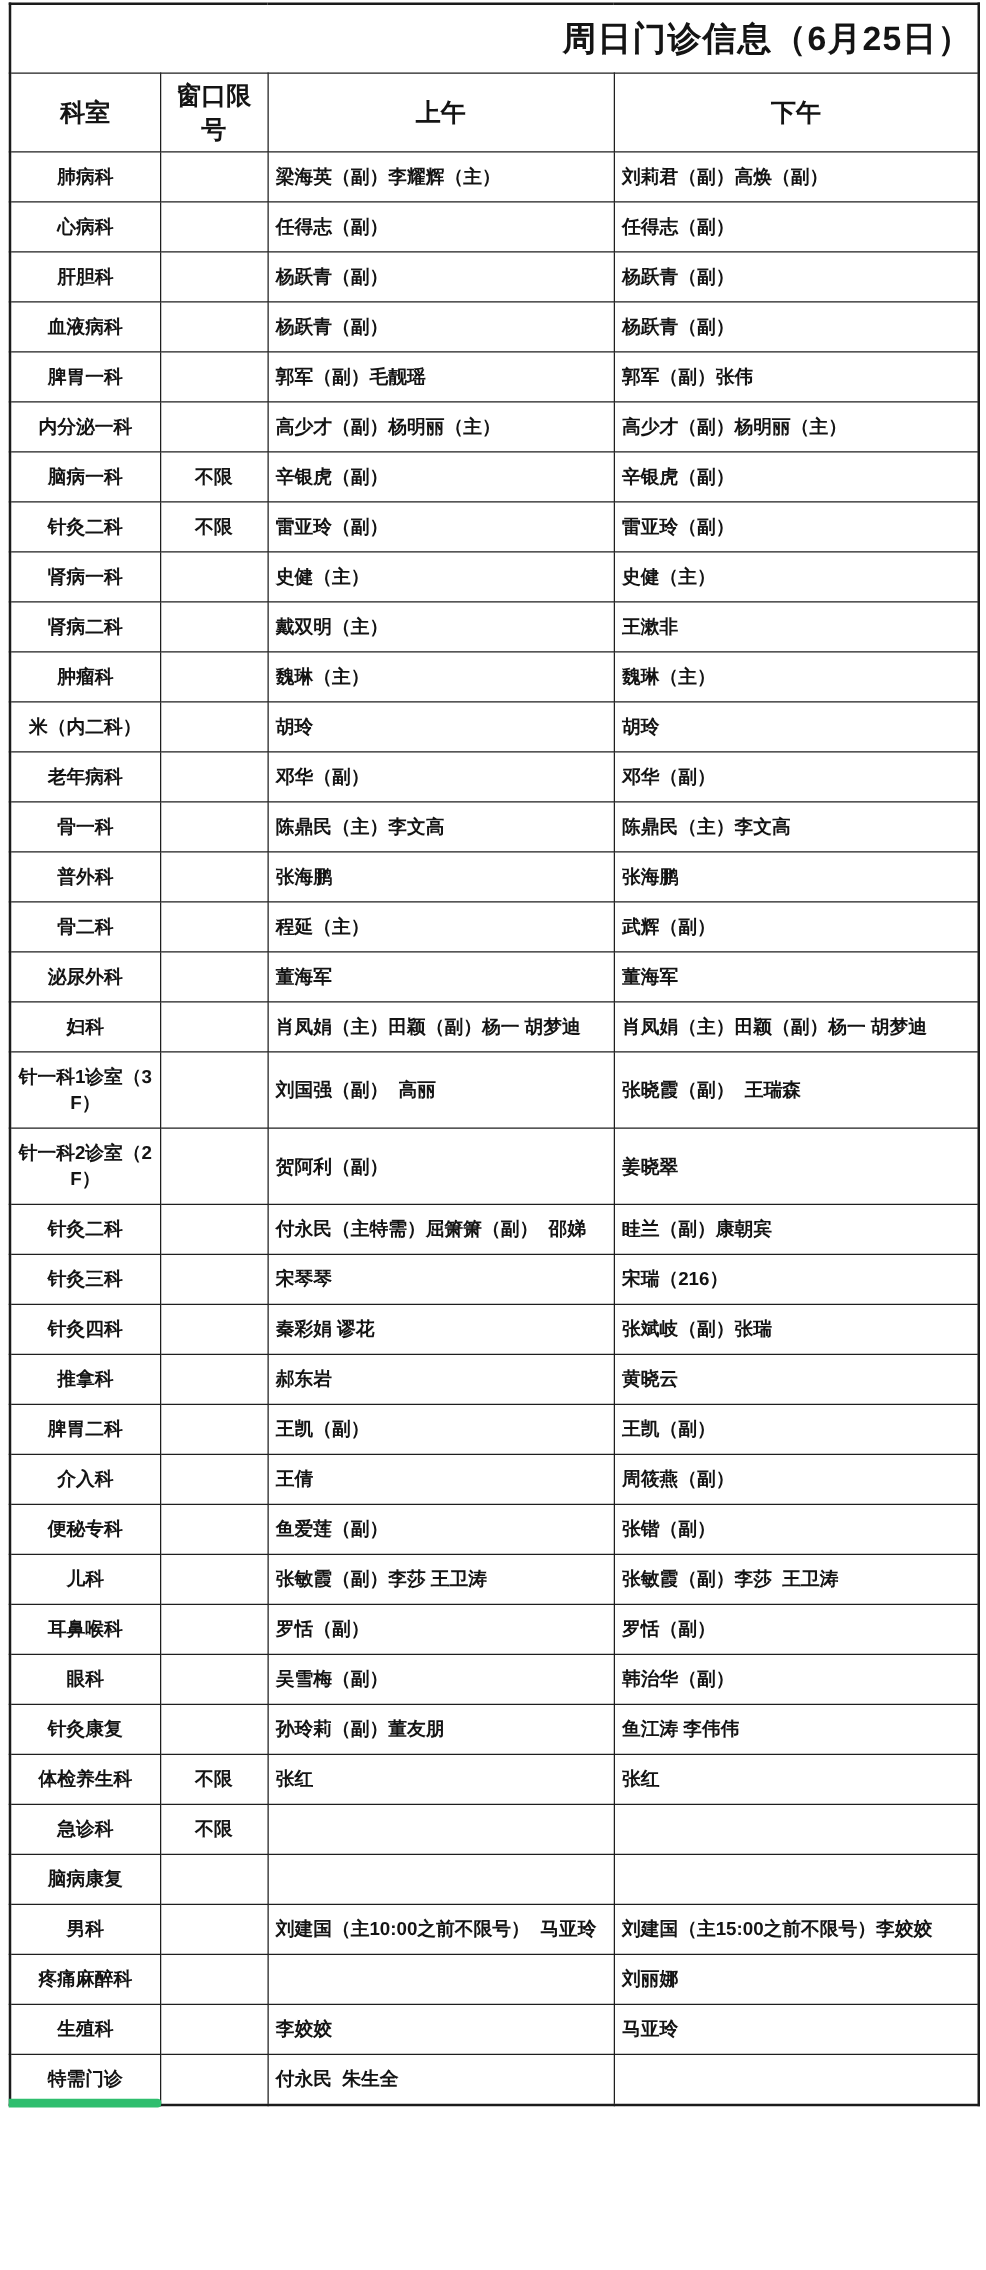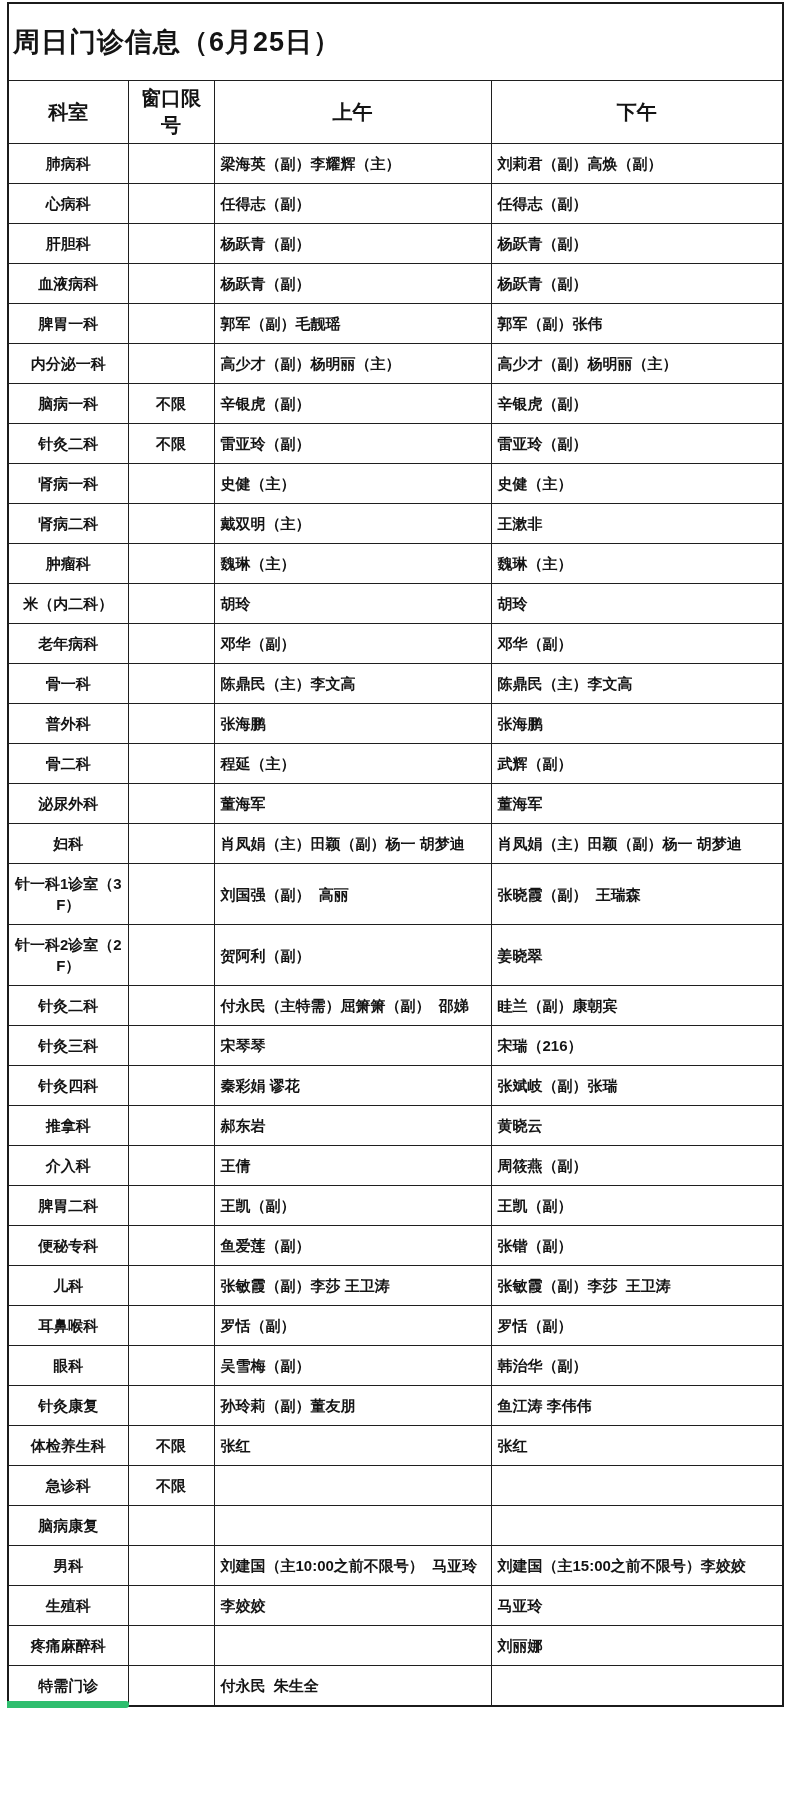--- a/index.html
+++ b/index.html
@@ -28,23 +28,23 @@
 
   th, td {
     border: 1.5px solid #1f1f1f;
     color: #141414;
     box-sizing: border-box;
     vertical-align: middle;
   }
   .title-cell {
     font-size: 27px;
     font-weight: 700;
-    text-align: left;
+    text-align: right;
     height: 42px;
-    padding: 20px 4px;
+    padding: 9px 4px;
     letter-spacing: 1px;
   }
   .head-cell {
     font-size: 20px;
     font-weight: 700;
     text-align: center;
     height: 42px;
     padding: 4px;
   }
   tbody td {
@@ -232,30 +232,30 @@
           <td class="col-am">秦彩娟 谬花</td>
           <td class="col-pm">张斌岐（副）张瑞</td>
         </tr>
         <tr>
           <td class="col-dept">推拿科</td>
           <td class="col-limit"></td>
           <td class="col-am">郝东岩</td>
           <td class="col-pm">黄晓云</td>
         </tr>
         <tr>
+          <td class="col-dept">脾胃二科</td>
+          <td class="col-limit"></td>
+          <td class="col-am">王凯（副）</td>
+          <td class="col-pm">王凯（副）</td>
+        </tr>
+        <tr>
           <td class="col-dept">介入科</td>
           <td class="col-limit"></td>
           <td class="col-am">王倩</td>
           <td class="col-pm">周筱燕（副）</td>
-        </tr>
-        <tr>
-          <td class="col-dept">脾胃二科</td>
-          <td class="col-limit"></td>
-          <td class="col-am">王凯（副）</td>
-          <td class="col-pm">王凯（副）</td>
         </tr>
         <tr>
           <td class="col-dept">便秘专科</td>
           <td class="col-limit"></td>
           <td class="col-am">鱼爱莲（副）</td>
           <td class="col-pm">张锴（副）</td>
         </tr>
         <tr>
           <td class="col-dept">儿科</td>
           <td class="col-limit"></td>
@@ -298,30 +298,30 @@
           <td class="col-am"></td>
           <td class="col-pm"></td>
         </tr>
         <tr>
           <td class="col-dept">男科</td>
           <td class="col-limit"></td>
           <td class="col-am">刘建国（主10:00之前不限号）  马亚玲</td>
           <td class="col-pm">刘建国（主15:00之前不限号）李姣姣</td>
         </tr>
         <tr>
+          <td class="col-dept">疼痛麻醉科</td>
+          <td class="col-limit"></td>
+          <td class="col-am"></td>
+          <td class="col-pm">刘丽娜</td>
+        </tr>
+        <tr>
           <td class="col-dept">生殖科</td>
           <td class="col-limit"></td>
           <td class="col-am">李姣姣</td>
           <td class="col-pm">马亚玲</td>
-        </tr>
-        <tr>
-          <td class="col-dept">疼痛麻醉科</td>
-          <td class="col-limit"></td>
-          <td class="col-am"></td>
-          <td class="col-pm">刘丽娜</td>
         </tr>
         <tr>
           <td class="col-dept has-bar">特需门诊<div class="green-bar" style="background: rgb(47, 190, 110);"></div></td>
           <td class="col-limit"></td>
           <td class="col-am">付永民  朱生全</td>
           <td class="col-pm"></td>
         </tr>
       </tbody>
   </table>
 </div>

